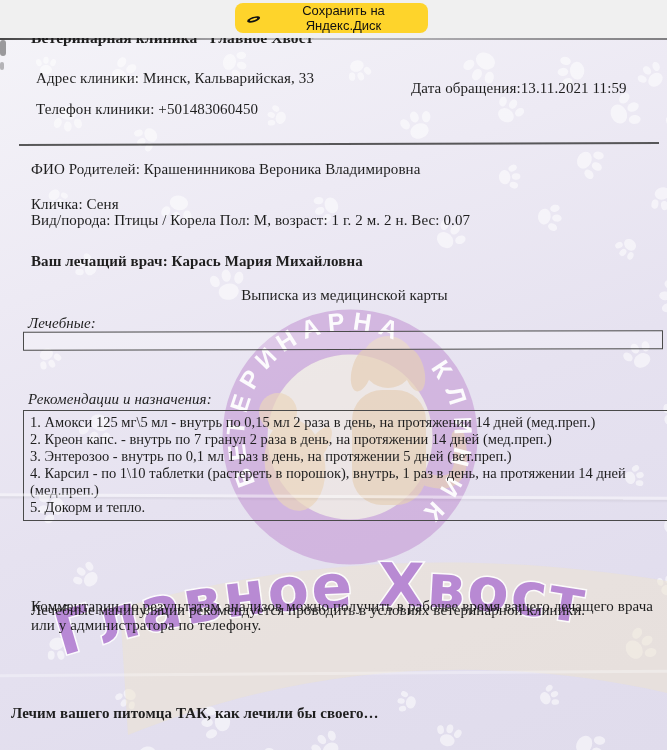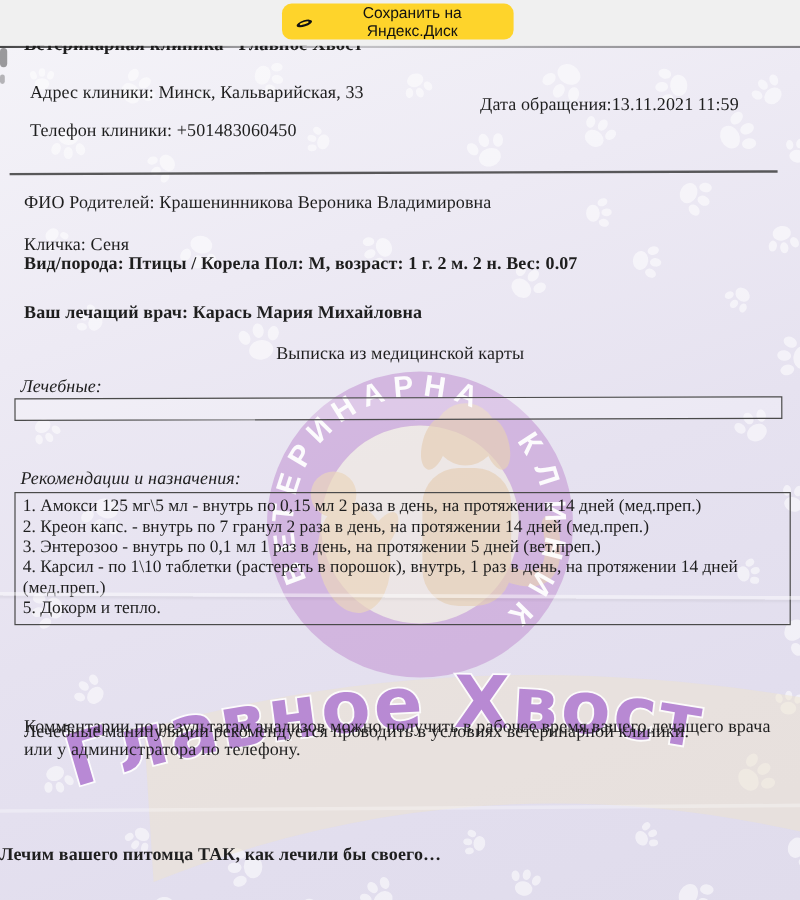--- a/index.html
+++ b/index.html
@@ -1,53 +1,53 @@
 <!DOCTYPE html>
 <html style="--button-yellow: #fed42b; --paper-lavender: #e4e0ee; --watermark-purple: #b27ed2; --watermark-ring: #cba7da; --watermark-tan: #e8d2ba; --ink: #1e1e1e;"><head>
 <meta charset="utf-8">
 <style>
   html,body{margin:0;padding:0;}
   .screen{
     position:relative; width:667px; height:750px; overflow:hidden;
-    background:#e5e5e5;
+    background:#3b82f6;
     font-family:"Liberation Serif","DejaVu Serif",serif;
     color:#1e1e1e;
   }
   
   .topbar{position:absolute; left:0; top:0; width:667px; height:38px; background:#f0f0f0; z-index:5;}
   .save-btn{
     position:absolute; left:235px; top:3px; height:30px; width:193px;
     background:var(--button-yellow,#fed42b); border:none; border-radius:8px;
     display:flex; align-items:center; justify-content:center; gap:7px;
     font-family:"Liberation Sans","DejaVu Sans",sans-serif; font-size:13px; color:#111;
     cursor:pointer; padding:0 10px;
   }
   .save-btn svg{display:block;}
   
   .doc{
     position:absolute; left:0; top:38px; width:667px; height:712px; overflow:hidden;
     background:linear-gradient(160deg,#f4f3f8 0%,#edeaf4 28%,#e6e2f0 55%,#e2deee 80%,#e0dcec 100%);
   }
   .doc::before{content:""; position:absolute; left:0; top:0; width:100%; height:2px;
     background:linear-gradient(90deg,rgba(40,40,40,.85),rgba(110,110,110,.35) 45%,rgba(70,70,70,.65));}
-  .layer{position:absolute; left:0; top:0; width:545px; height:712px;}
+  .layer{position:absolute; left:11px; top:0; width:545px; height:712px;}
   .wm-svg{position:absolute; left:0; top:0; z-index:1; pointer-events:none;}
   .paws{z-index:0; pointer-events:none;}
   .content{z-index:2;}
   .paw{position:absolute; opacity:.55;}
   
   .line{position:absolute; font-size:15px; white-space:nowrap; letter-spacing:.1px;}
   .clinic-title{top:-9px; left:20px; font-weight:bold; font-size:15.5px;}
   .address{top:32px; left:25px;}
   .visit-date{top:42px; left:400px;}
   .phone{top:63px; left:25px;}
   .divider{position:absolute; top:105px; left:8px; width:640px; height:2px; background:#3d3d3d; opacity:.85; transform:rotate(-.2deg);}
   .owner{top:123px; left:20px;}
   .pet-name{top:158px; left:20px;}
-  .species{top:174px; left:20px;font-weight:bold;}
+  .species{top:174px; left:20px;}
   .doctor{top:215px; left:20px; font-weight:bold;}
   .doc-title{top:249px; left:0; width:667px; text-align:center; white-space:normal;}
   .diag-label{top:277px; left:17px; font-style:italic;}
   .diag-box{position:absolute; top:293px; left:12px; width:638px; height:17px;
     border:1.5px solid #4a4a4a; background:rgba(255,255,255,.25); transform:rotate(-.15deg);}
   .rec-label{top:353px; left:17px; font-style:italic;text-align:right;}
   .rec-box{position:absolute; top:372px; left:12px; width:623px; min-height:104px;
     border:1.5px solid #4a4a4a; padding:3px 16px 2px 6px; font-size:14.5px; line-height:17px;}
   .rec-item{white-space:normal;}
   .note1{top:530px; left:20px;margin-top:34px;}

